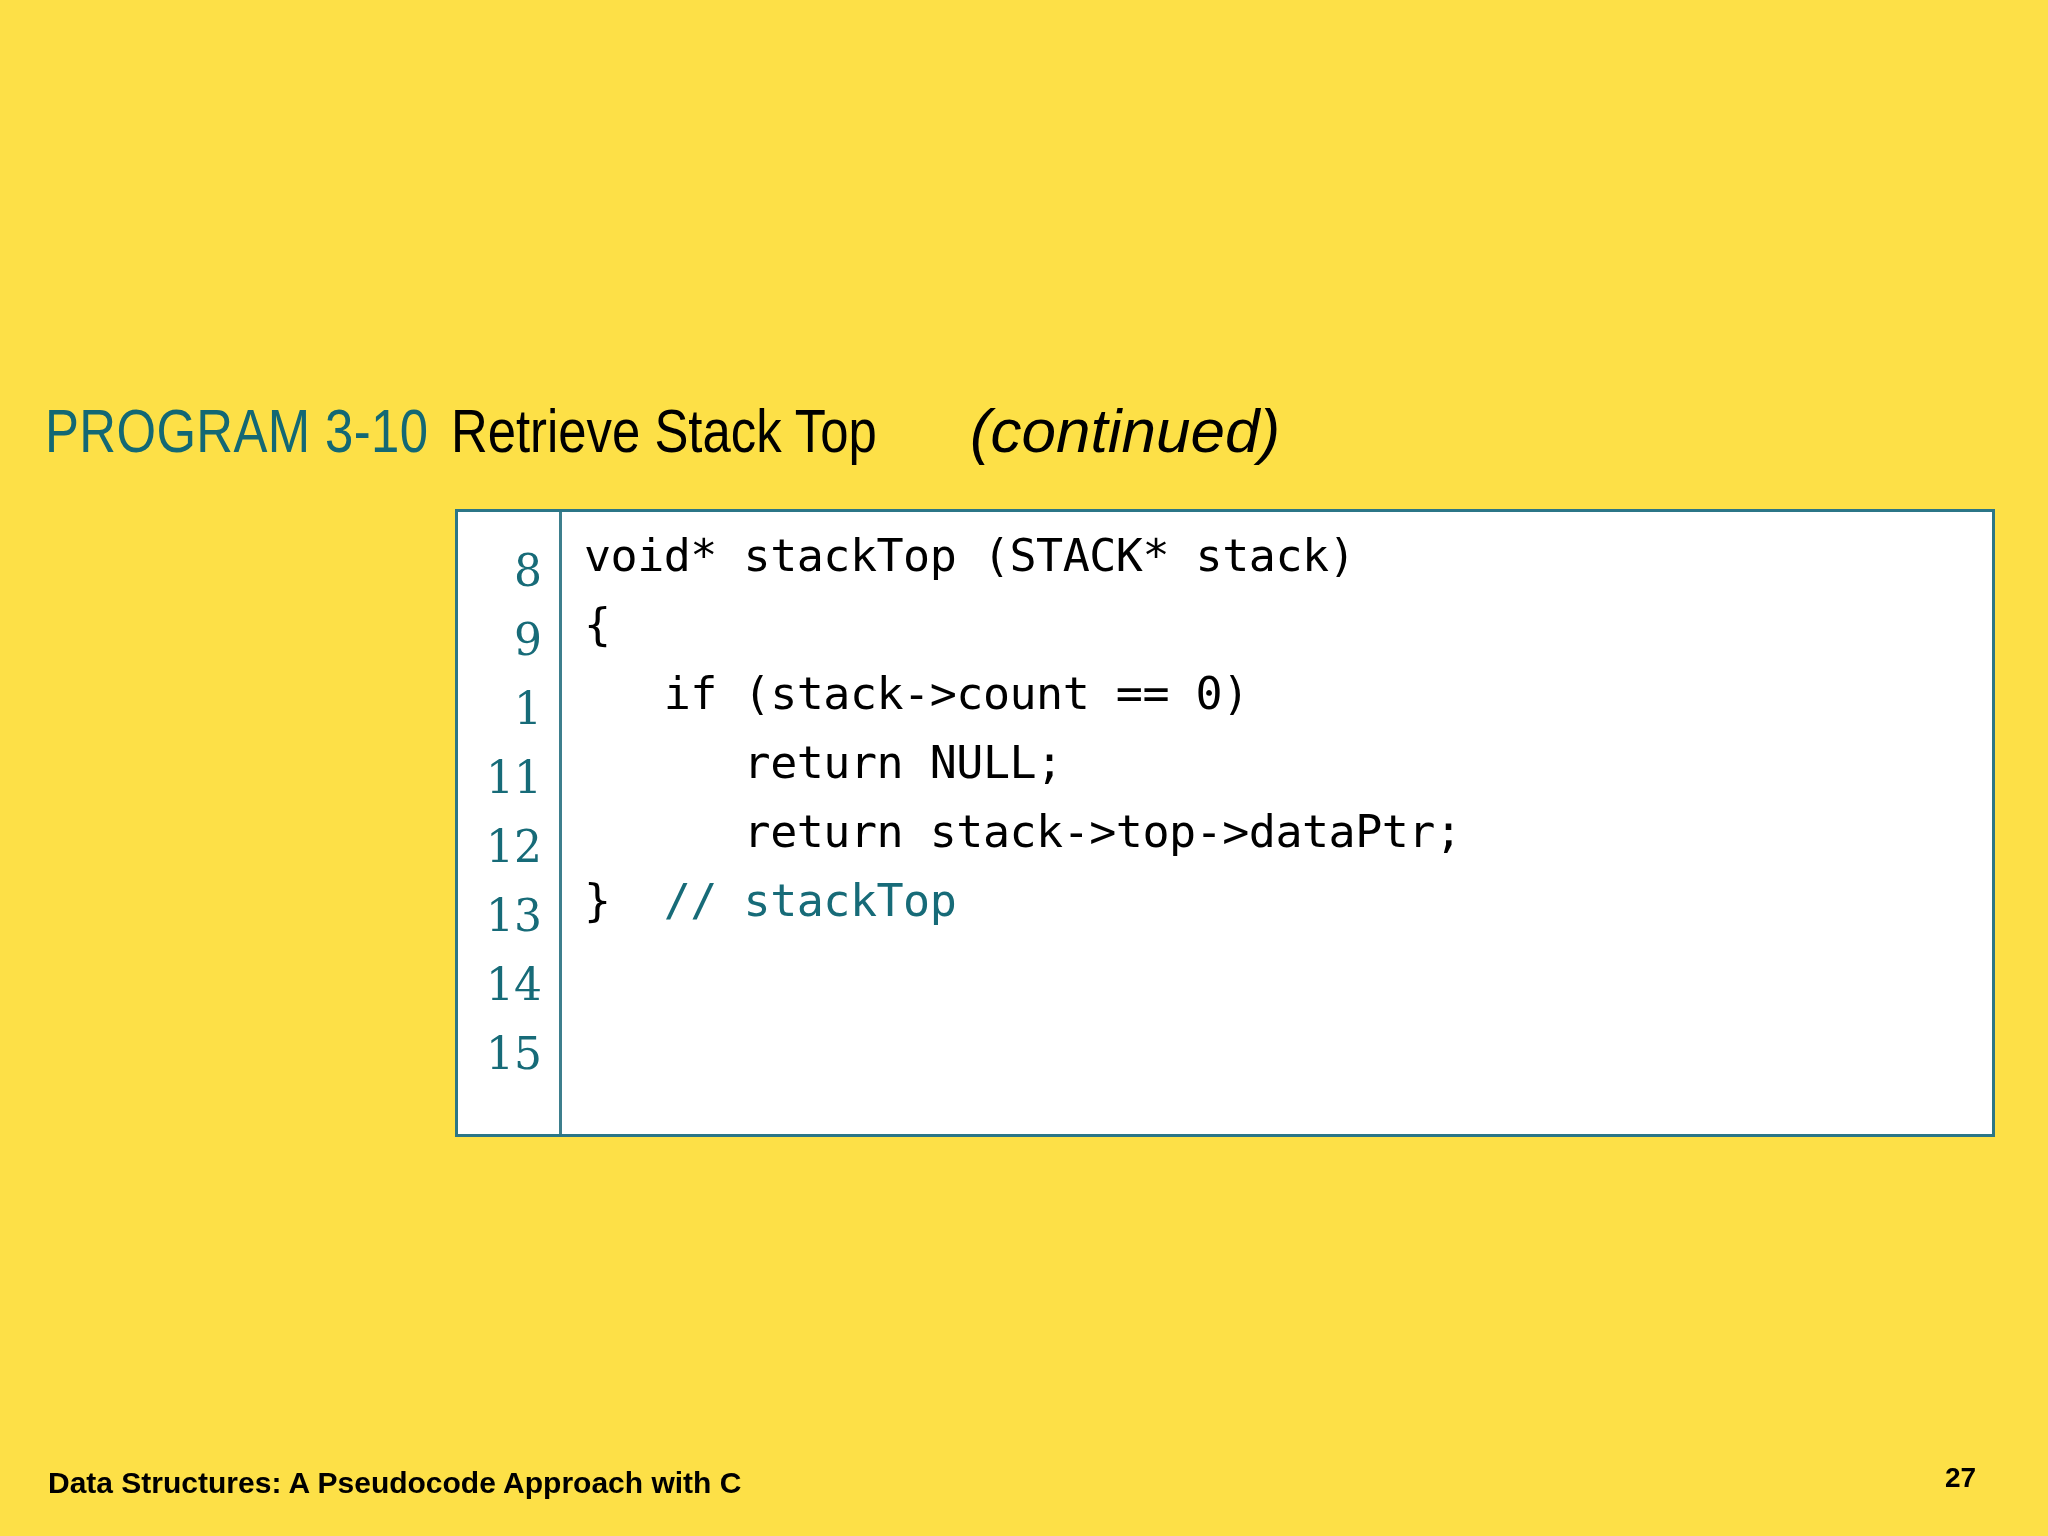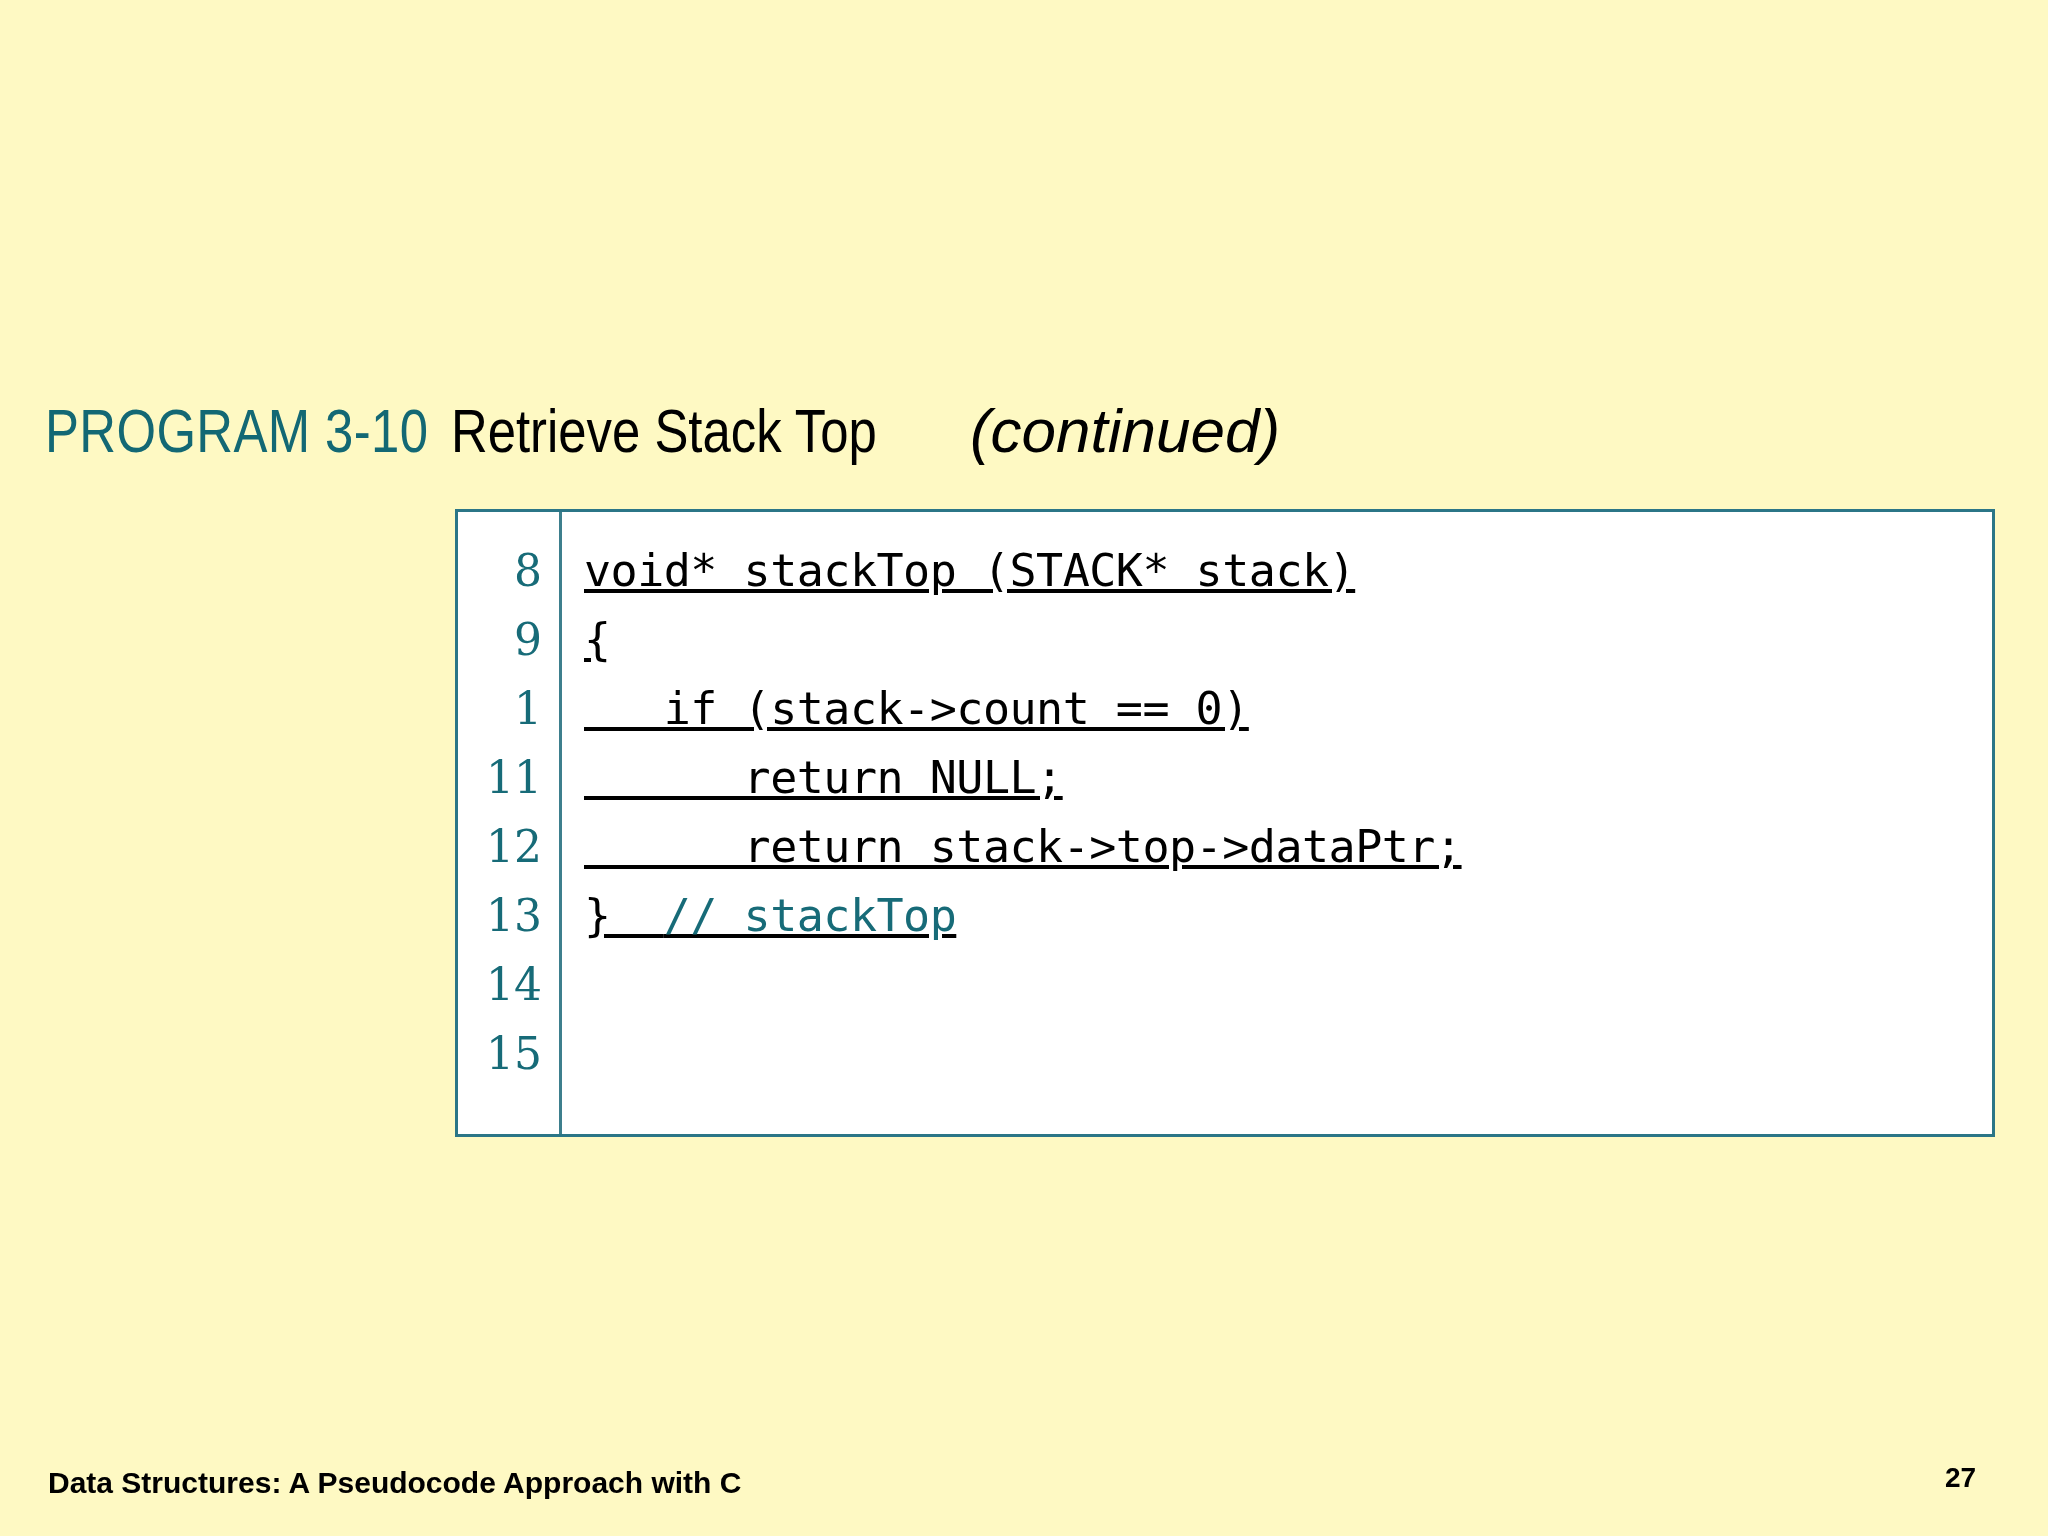--- a/index.html
+++ b/index.html
@@ -14,21 +14,21 @@
     position: relative;
     overflow: hidden;
     font-family: "Liberation Sans", sans-serif;
     -webkit-font-smoothing: none;
   }
 
   
   .slide {
     position: absolute;
     inset: 0;
-    background: #fef9c3;
+    background: #fde047;
   }
 
   
   .title-row {
     position: absolute;
     left: 45px;
     top: 400px;
     width: 1900px;
     height: 80px;
     display: flex;
@@ -84,24 +84,23 @@
     width: 104px;
     flex: 0 0 104px;
     box-sizing: border-box;
     border-right: 3px solid #3d7f8d;
     padding-top: 24px;
   }
 
   .code-area {
     flex: 1 1 auto;
     box-sizing: border-box;
-    padding-top: 24px;
+    padding-top: 9px;
     padding-left: 22px;
     overflow: hidden;
-    text-decoration: underline;
   }
 
   .ln {
     height: 69px;
     line-height: 69px;
     text-align: right;
     padding-right: 17px;
     color: #176b78;
     font-family: "DejaVu Serif", serif;
     font-size: 44px;

